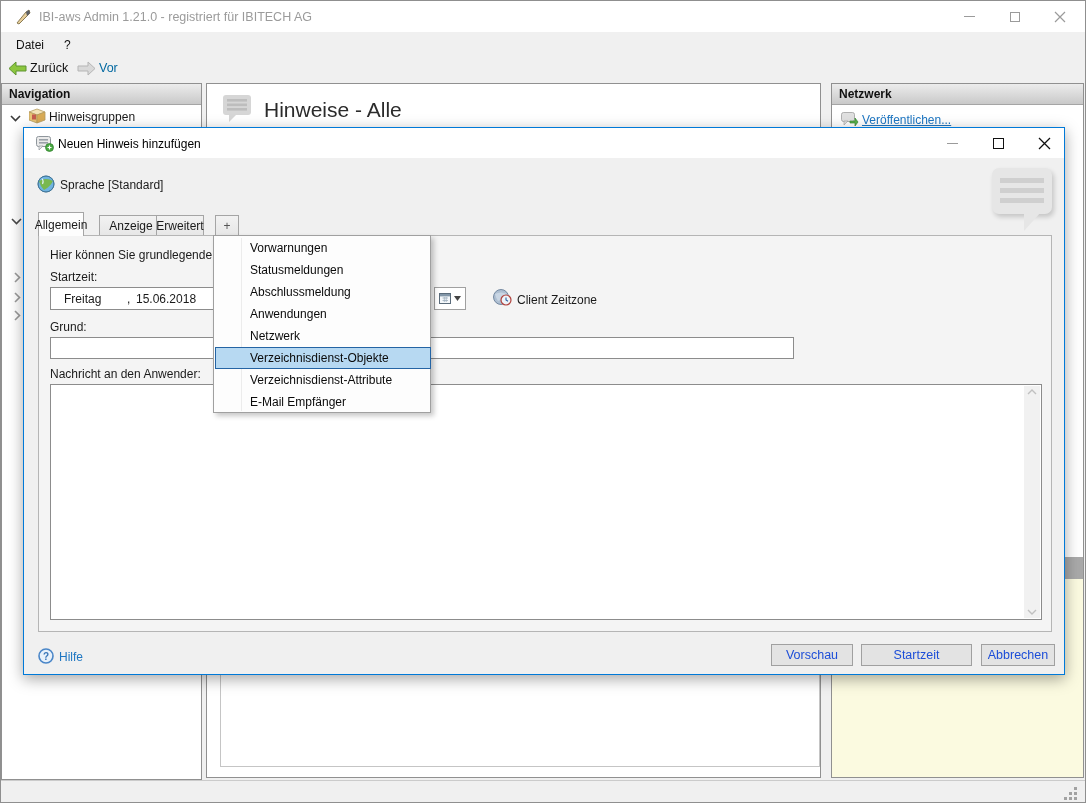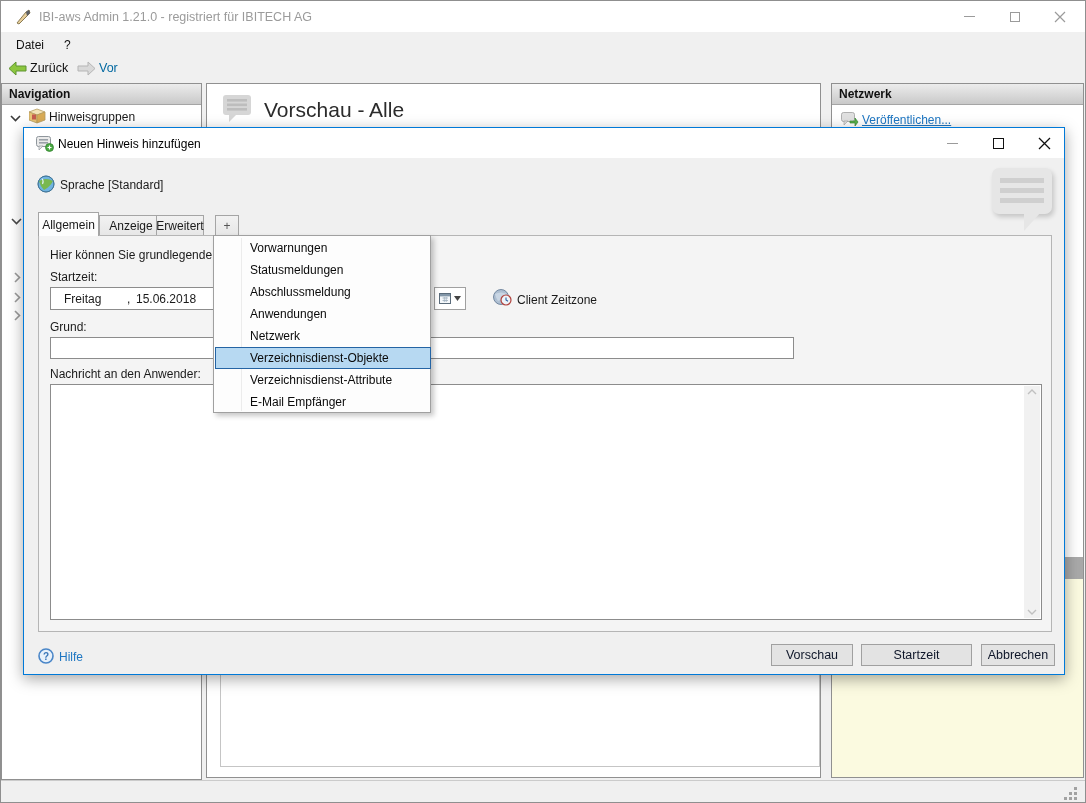--- a/index.html
+++ b/index.html
@@ -41,21 +41,21 @@
   .dlg-btn { top:0; width:44px; height:30px; display:flex; align-items:center; justify-content:center; color:#222; }
 
   .tab { top:87px; height:21px; border:1px solid #a5a5a5; border-bottom:none;
          background:linear-gradient(180deg,#f2f2f2,#e6e6e6);
          display:flex; align-items:center; justify-content:center; color:#1a1a1a; }
   .tab.active { top:84px; height:24px; background:#fdfdfd; z-index:2; }
   .tab-content { left:14px; top:107px; width:1014px; height:397px;
                  background:#f4f4f4; border:1px solid #b5b5b5; }
 
   .field { background:#ffffff; border:1px solid #8c8c8c; }
-  .btn { background:#e3e3e3; border:1px solid #a0a0a0; color:#0f172a;
+  .btn { background:#e3e3e3; border:1px solid #a0a0a0; color:#1d4ed8;
          display:flex; align-items:center; justify-content:center; font-size:12.5px;text-align:right; }
 
   
   .popup-menu {
     left:212px; top:234px; width:218px; height:178px;
     background:#fdfdfd; border:1px solid #a0a0a0;
     box-shadow:3px 3px 5px rgba(0,0,0,0.22); z-index:20;
   }
   .pm-gutter-line { left:27px; top:2px; width:1px; height:173px; background:#ececec; }
   .pm-item { left:1px; width:216px; height:22px; display:flex; align-items:center;
@@ -141,21 +141,21 @@
   </div>
 
   <div class="abs panel" style="left:205px;top:82px;width:615px;height:695px">
     <svg class="abs" style="left:15px;top:10px" width="32" height="30">
       <rect x="1" y="1" width="28" height="20" rx="3" fill="#d6d6d6"></rect>
       <polygon points="7,20 7,28 15,20" fill="#d6d6d6"></polygon>
       <rect x="5" y="5" width="20" height="2.6" fill="#bdbdbd"></rect>
       <rect x="5" y="9.5" width="20" height="2.6" fill="#bdbdbd"></rect>
       <rect x="5" y="14" width="20" height="2.6" fill="#bdbdbd"></rect>
     </svg>
-    <span class="abs" style="left:57px;top:14px;font-size:21px;color:#2b2b2b">Vorschau - Alle</span>
+    <span class="abs" style="left:57px;top:14px;font-size:21px;color:#2b2b2b">Hinweise - Alle</span>
     <div class="abs" style="left:13px;top:46px;width:600px;height:637px;border:1px solid #c5c5c5;background:#ffffff"></div>
   </div>
 
   <div class="abs panel" style="left:830px;top:82px;width:253px;height:695px">
     <div class="panel-header">
       <span>Netzwerk</span>
     </div>
     <svg class="abs" style="left:9px;top:28px" width="18" height="15">
       <rect x="0.5" y="0.5" width="13" height="9" rx="2" fill="#e0e0e0" stroke="#9f9f9f" stroke-width="0.8"></rect>
       <polygon points="3,9 3,13 7,9" fill="#e0e0e0" stroke="#9f9f9f" stroke-width="0.6"></polygon>
@@ -211,21 +211,21 @@
     </svg>
     <span class="abs" style="left:36px;top:50px">Sprache [Standard]</span>
 
     <div class="abs wm-bubble">
       <div class="abs wm-line" style="top:10px"></div>
       <div class="abs wm-line" style="top:20px"></div>
       <div class="abs wm-line" style="top:30px"></div>
     </div>
     <div class="abs wm-tail"></div>
 
-    <div class="abs tab active" style="left:14px;width:61px">
+    <div class="abs tab active" style="left:14px;width:46px">
       <span>Allgemein</span>
     </div>
     <div class="abs tab" style="left:75px;width:64px">
       <span>Anzeige</span>
     </div>
     <div class="abs tab" style="left:132px;width:48px">
       <span>Erweitert</span>
     </div>
     <div class="abs tab" style="left:191px;width:24px;color:#555">
       <span>+</span>

